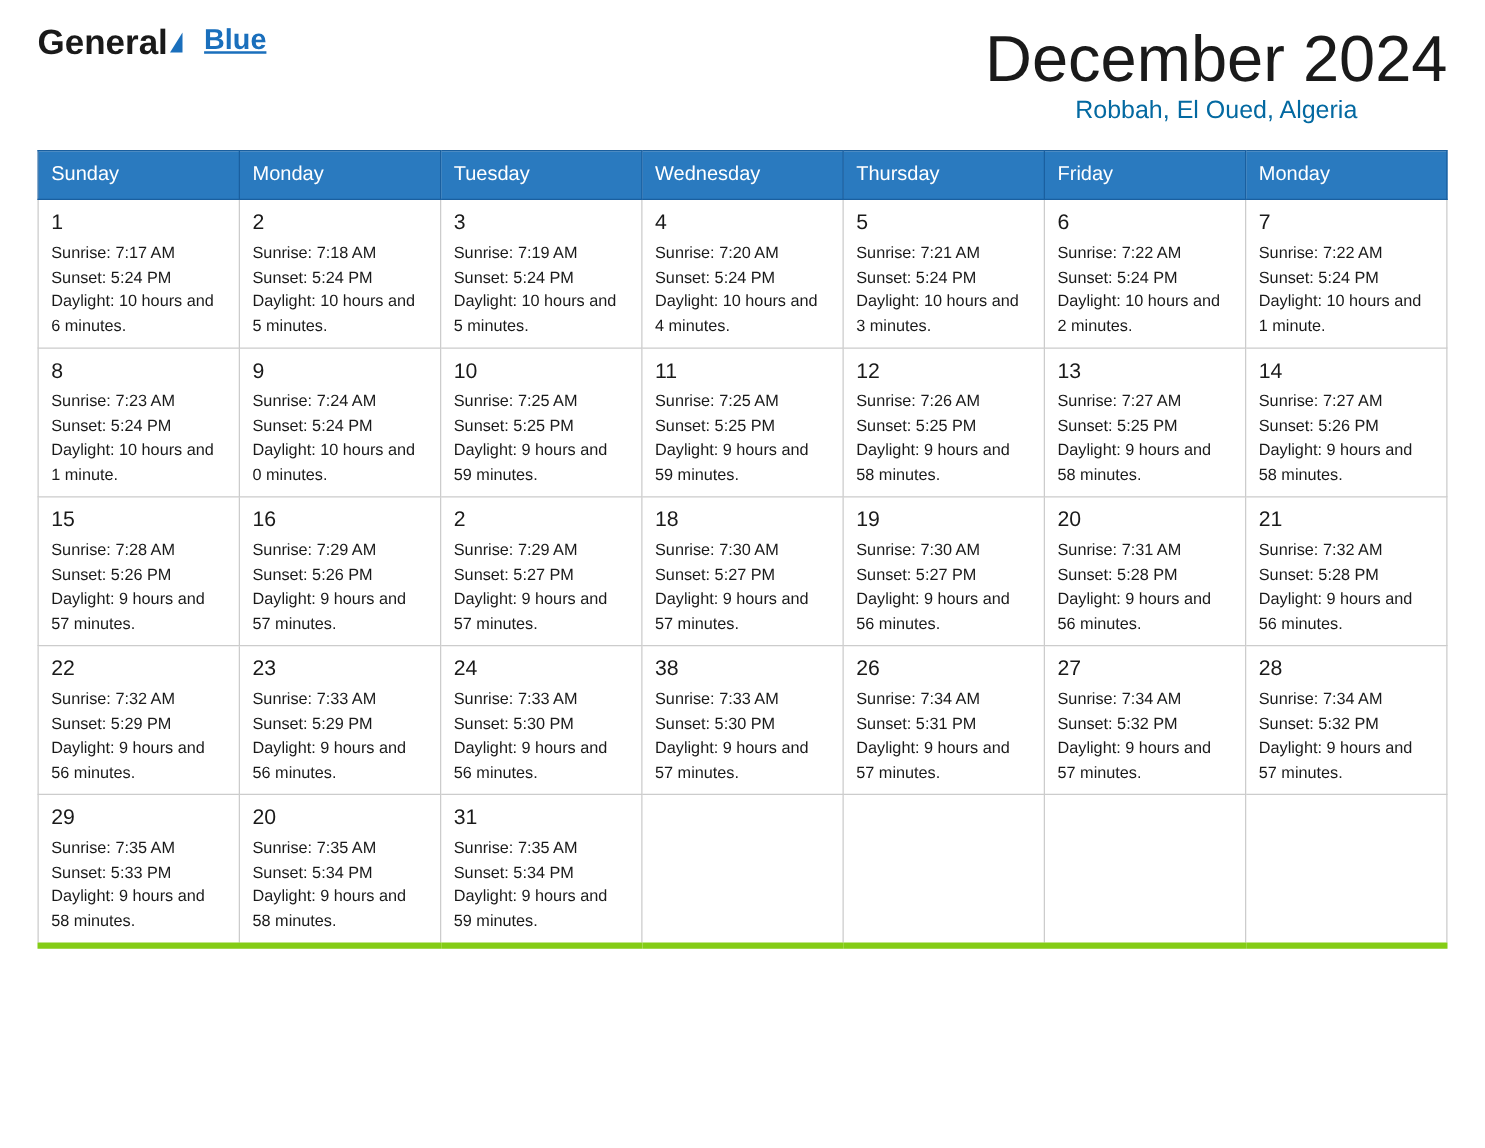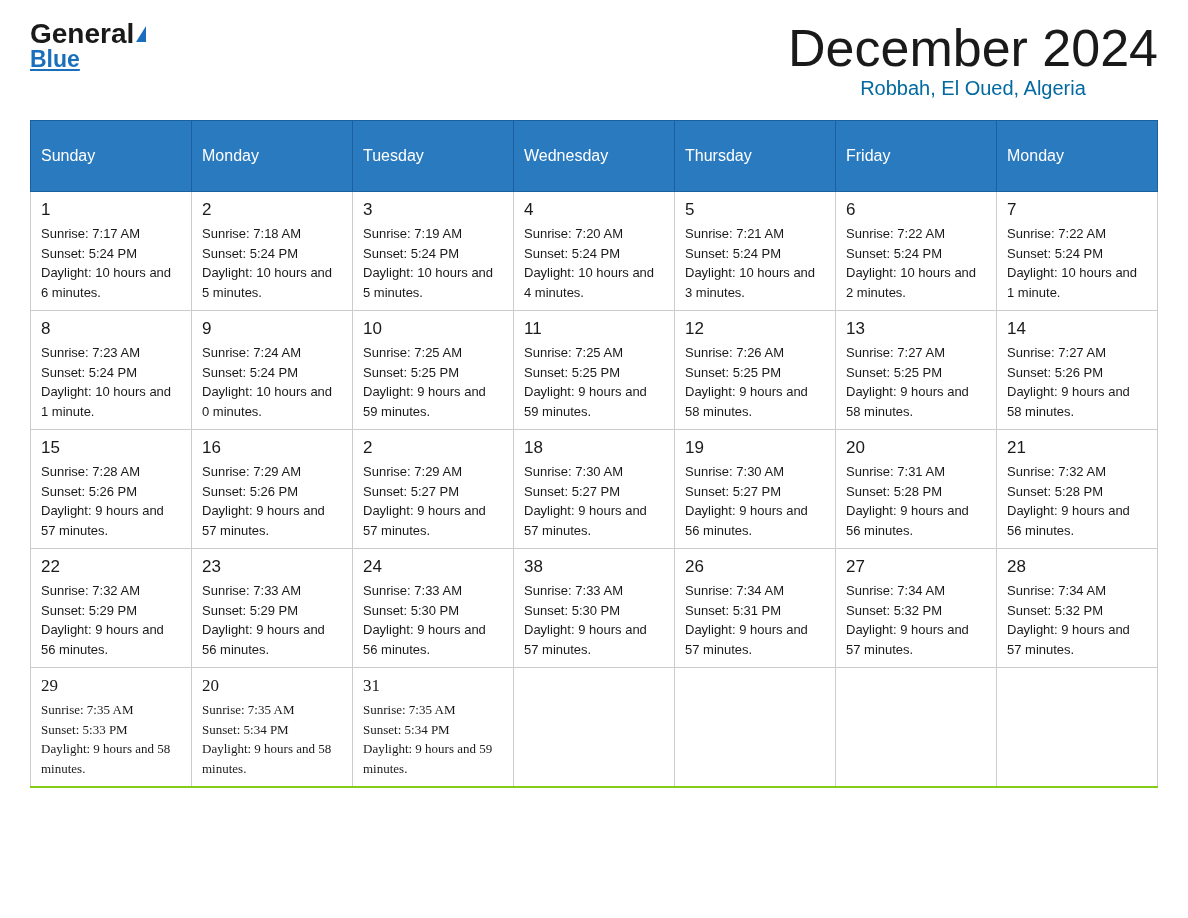--- a/index.html
+++ b/index.html
@@ -11,22 +11,22 @@
       padding: 20px 30px;
     }
     .header {
       display: flex;
       justify-content: space-between;
       align-items: flex-start;
       margin-bottom: 20px;
     }
     .logo {
       display: flex;
-      flex-direction: column;
       align-items: flex-start;
+      gap: 17px;
     }
     .logo-general {
       font-size: 28px;
       font-weight: bold;
       color: #1a1a1a;
       line-height: 1;
     }
     .logo-blue {
       font-size: 23px;
       font-weight: bold;
@@ -64,21 +64,21 @@
     .calendar {
       width: 100%;
       border-collapse: collapse;
       border: 1px solid #aaa;
     }
     .calendar th {
       background-color: #2a7abf;
       color: #ffffff;
       font-size: 16px;
       font-weight: normal;
-      padding: 26px 10px;
+      padding: 10px 10px;
       text-align: left;
       border: 1px solid #1a5f9f;
     }
     .calendar td {
       vertical-align: top;
       padding: 8px 10px;
       border: 1px solid #cccccc;
       width: 14.28%;
       min-height: 110px;
     }
@@ -90,22 +90,21 @@
     }
     .day-info {
       font-size: 13px;
       color: #1a1a1a;
       line-height: 1.5;
     }
     .empty-cell {
       background: #ffffff;
     }
     tr:last-child td {
-      border-bottom: 2px solid #84cc16;
-      font-family: Liberation Serif, serif;
+      border-bottom: 5px solid #84cc16;
     }
   </style>
 </head>
 <body>
 
 <div class="header">
   <div class="logo">
     <div class="logo-general-row">
       <span class="logo-general">General</span>
       <span class="logo-triangle"></span>

